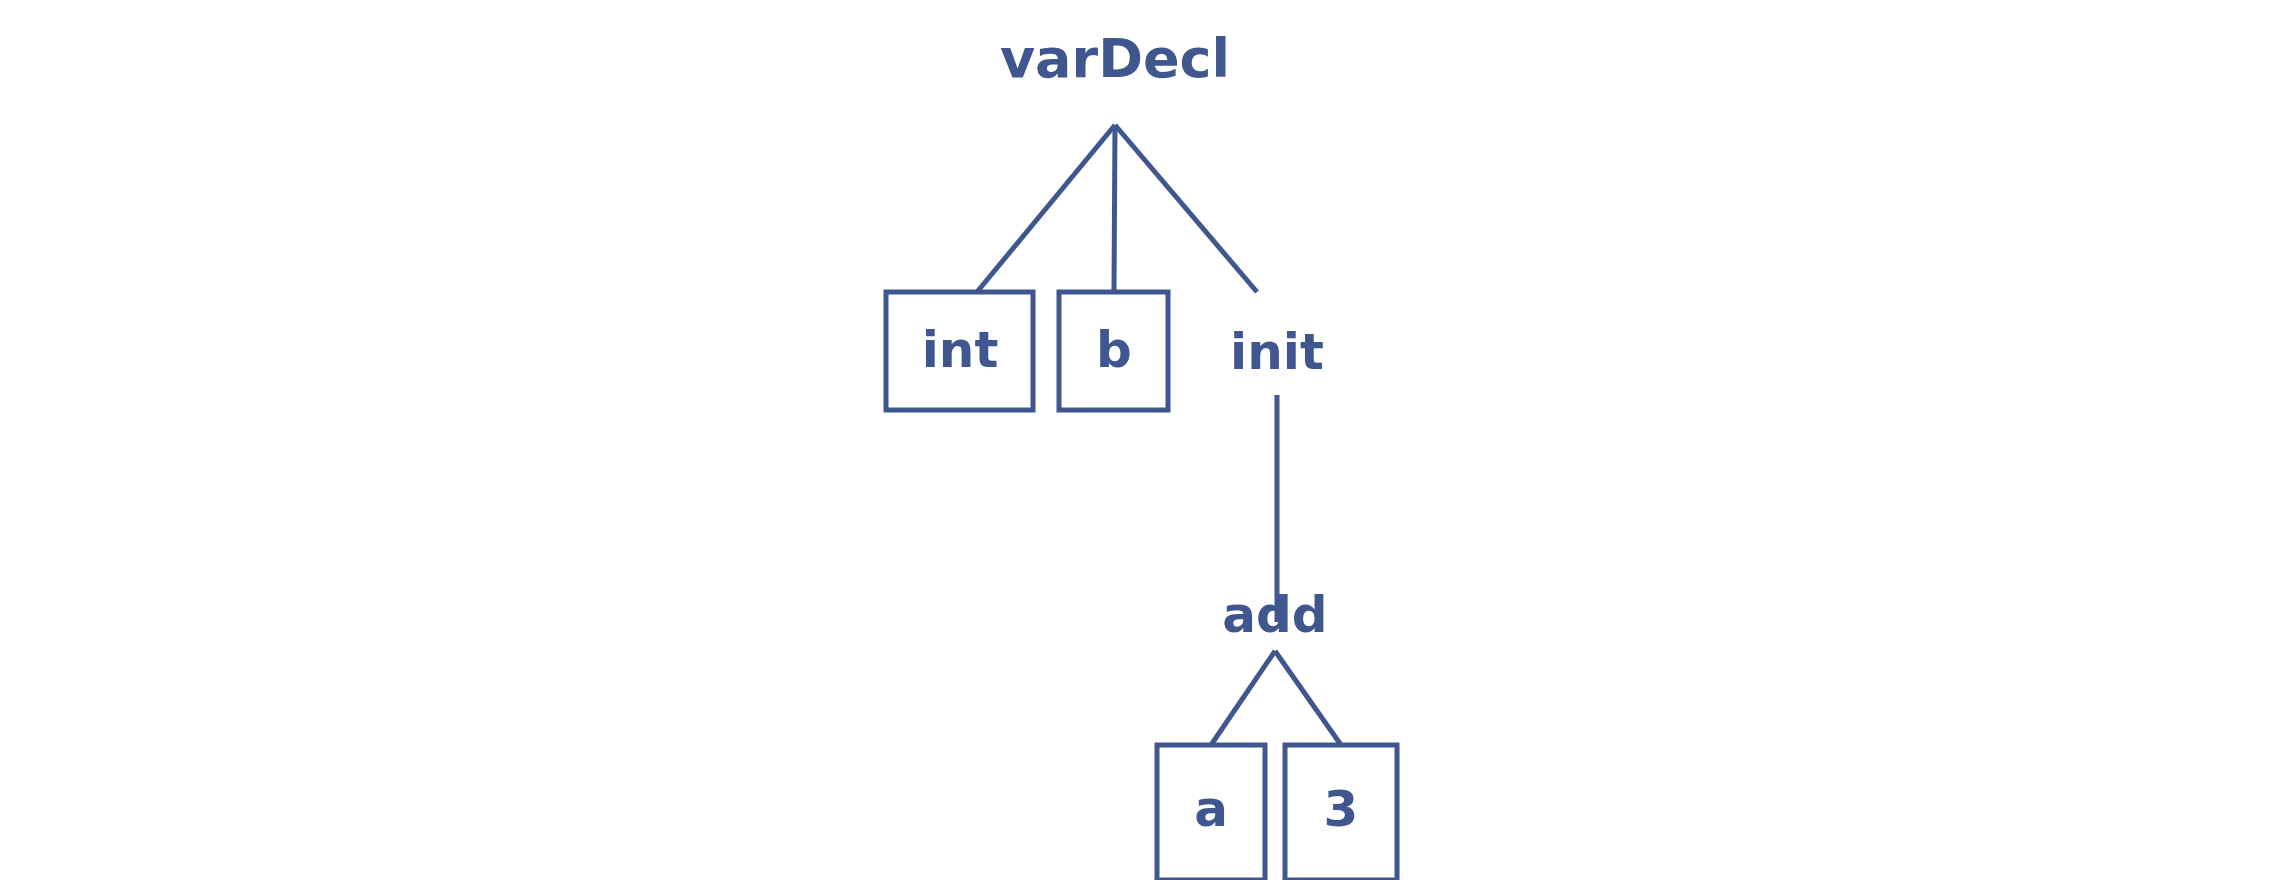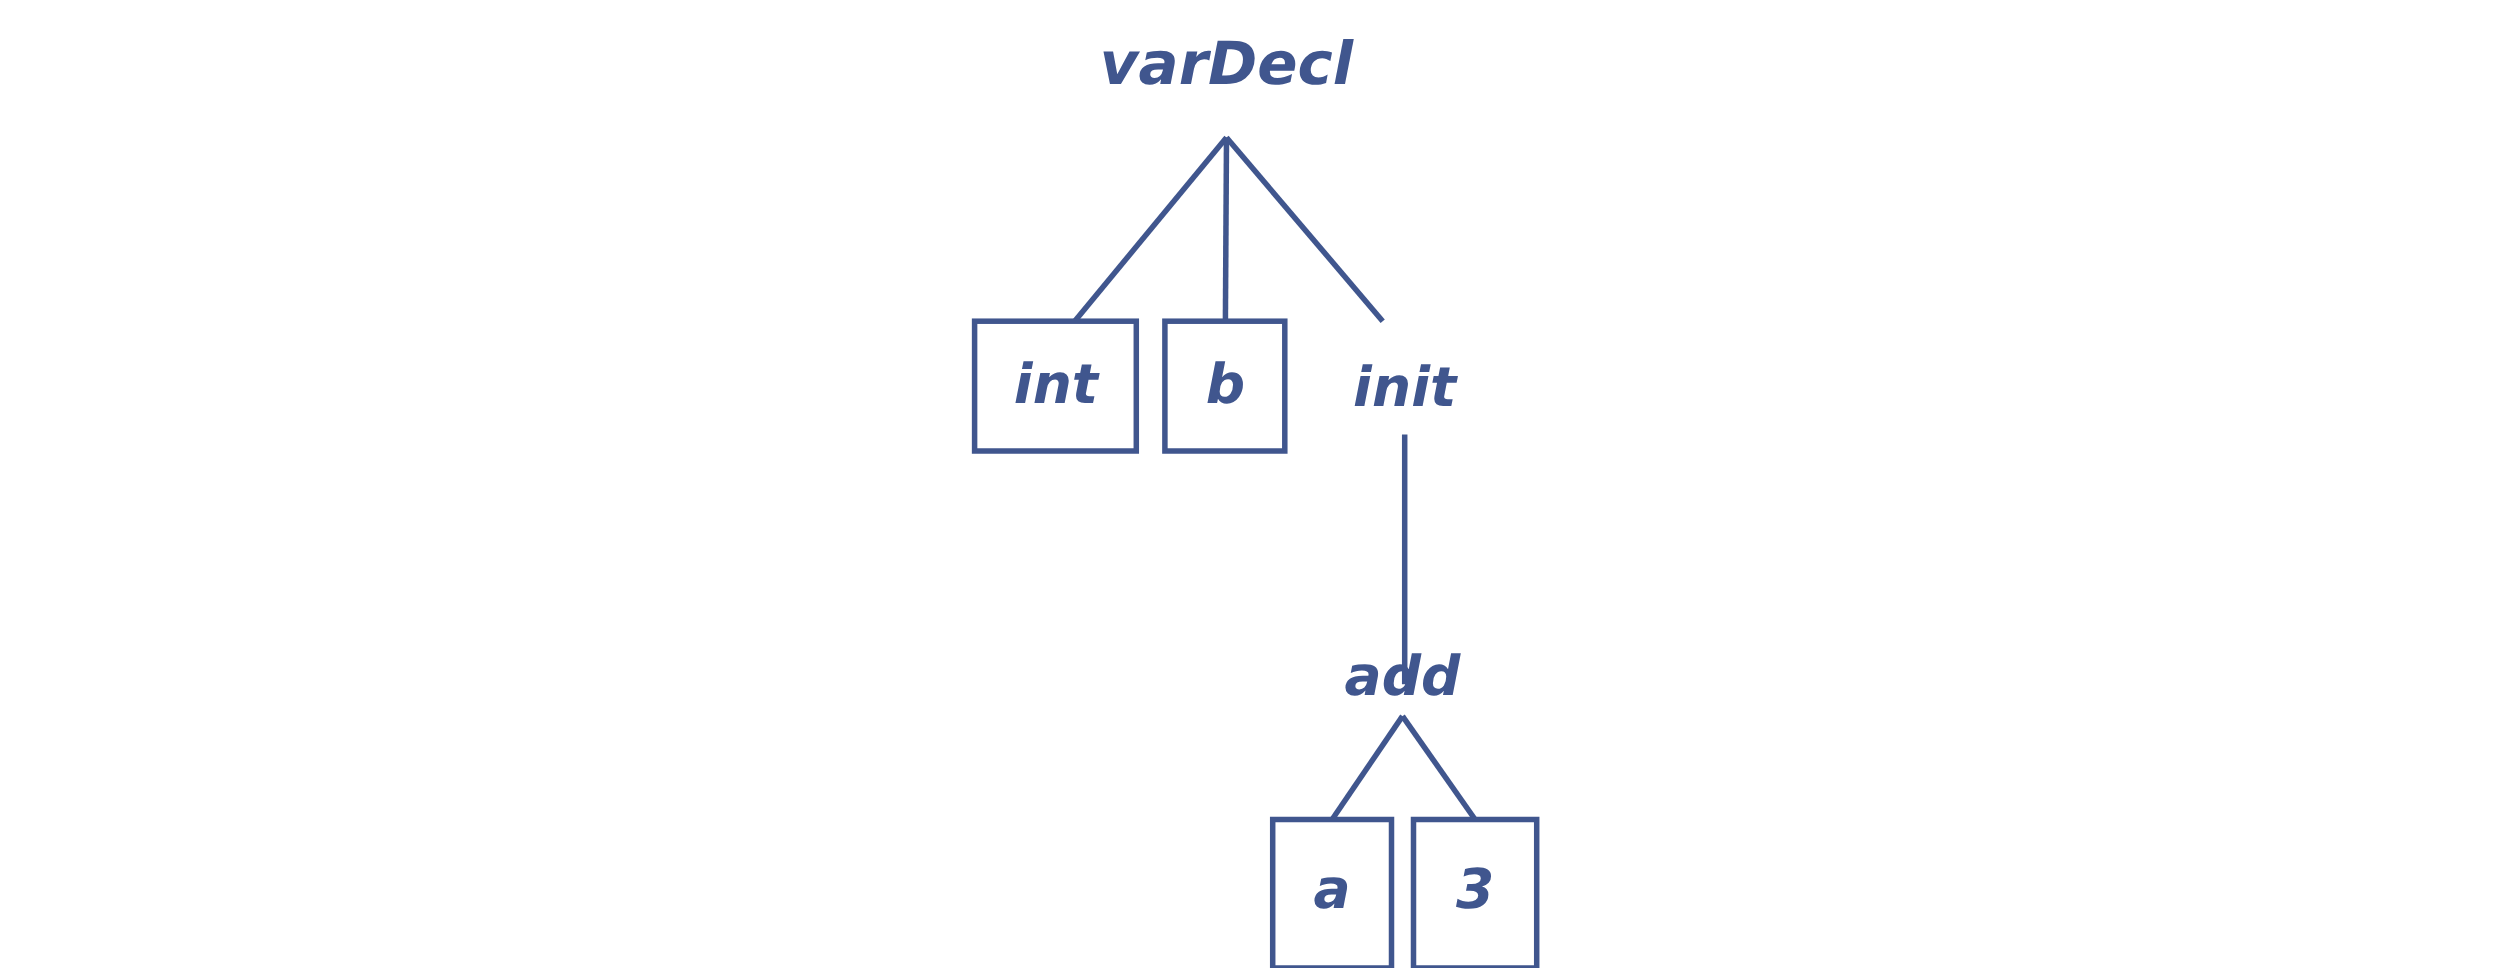--- a/index.html
+++ b/index.html
@@ -9,21 +9,20 @@
   }
   body {
     font-family: "DejaVu Sans", sans-serif;
   }
   #canvas {
     position: relative;
     width: 2284px;
     height: 880px;
     background: #ffffff;
     overflow: hidden;
-    font-style: italic;
   }
   #tree-svg {
     position: absolute;
     left: 0;
     top: 0;
     width: 2284px;
     height: 880px;
     display: block;
   }
   .node-label {

